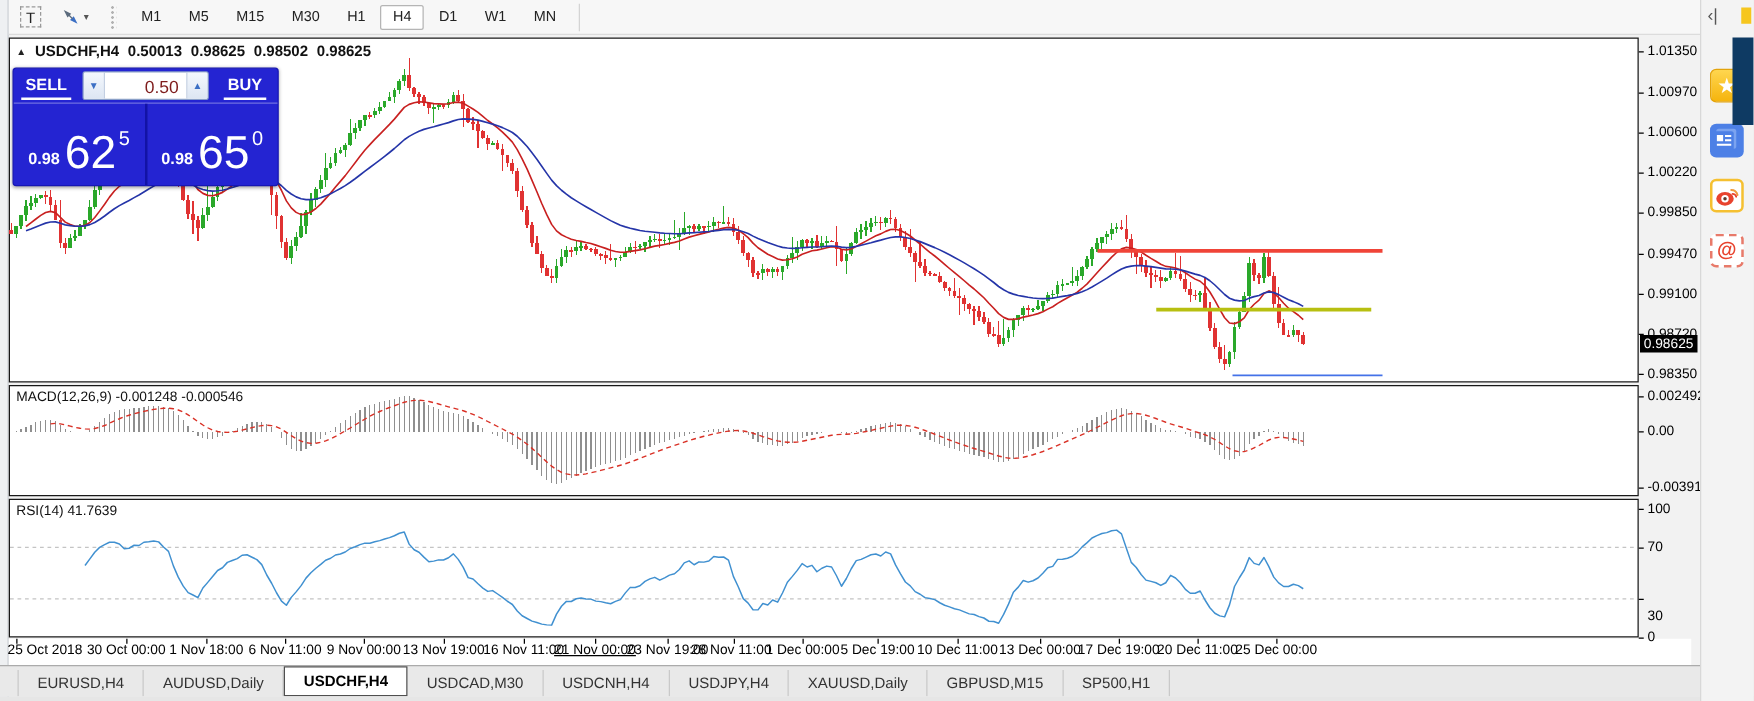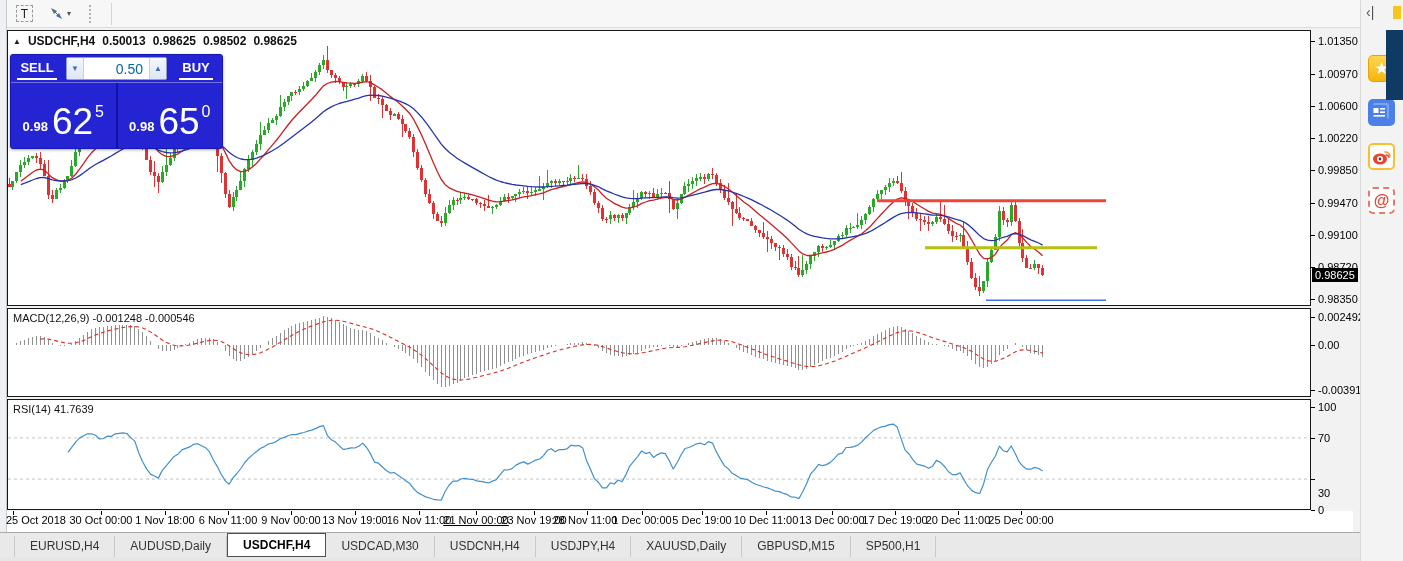--- a/index.html
+++ b/index.html
@@ -45,21 +45,21 @@
   .tp-top{display:flex;height:27px;align-items:center;}
   .tp-head{flex:0 0 52px;text-align:center;font-size:13px;font-weight:bold;cursor:pointer;padding-top:3px;}
   .tp-head span{display:inline-block;border-bottom:2px solid #fff;padding:0 3px 3px;}
   .tp-vol{flex:1;display:flex;align-items:center;height:23px;background:#fff;border:1px solid #8aa0c8;
           border-radius:2px;margin:0 3px;overflow:hidden;}
   .vol-btn{width:17px;height:100%;border:none;background:linear-gradient(#f4f8fd,#dde6f3);
            color:#3b6fc4;font-size:8px;cursor:pointer;padding:0;}
   .vol-btn.dn{border-right:1px solid #c3cfe2;}
   .vol-btn.up{border-left:1px solid #c3cfe2;}
   .vol-input{flex:1;border:none;outline:none;text-align:right;font-size:14px;padding-right:6px;
-             font-family:"Liberation Sans",sans-serif;color:#0369a1;min-width:20px;}
+             font-family:"Liberation Sans",sans-serif;color:#7f1d1d;min-width:20px;}
   .tp-prices{display:flex;height:66px;border-top:1px solid rgba(255,255,255,.35);}
   .tp-price{flex:1;display:flex;align-items:flex-end;justify-content:center;padding-bottom:9px;cursor:pointer;}
   .tp-price .small{font-size:13px;font-weight:bold;margin-right:4px;margin-bottom:5px;}
   .tp-price .big{font-size:37px;line-height:34px;}
   .tp-price .sup{font-size:16px;margin-left:2px;margin-bottom:18px;}
   .tp-div{width:2px;background:#1212a6;}
 
   
   .axis-col{position:absolute;left:1311px;top:0;width:49px;height:561px;background:transparent;}
   .axis-label{position:absolute;left:7px;font-size:11px;color:#000;white-space:nowrap;}
@@ -109,20 +109,31 @@
     </button>
     <button class="tool-btn cycle">
       <svg width="15" height="15" viewBox="0 0 15 15">
         <path d="M2 2 L8 5 L5 8 Z" fill="#5b6b7d"></path>
         <path d="M13 13 L7 10 L10 7 Z" fill="#3b6fc4"></path>
         <line x1="6" y1="6" x2="9" y2="9" stroke="#5b6b7d" stroke-width="1"></line>
       </svg>
       <span class="caret">▾</span>
     </button>
     <div class="grip"></div>
+    <div class="tf-group" id="tfGroup">
+        <button class="tf-btn">M1</button>
+        <button class="tf-btn">M5</button>
+        <button class="tf-btn">M15</button>
+        <button class="tf-btn">M30</button>
+        <button class="tf-btn">H1</button>
+        <button class="tf-btn active">H4</button>
+        <button class="tf-btn">D1</button>
+        <button class="tf-btn">W1</button>
+        <button class="tf-btn">MN</button>
+      </div>
     <div class="toolbar-sep"></div>
   </div>
 
   <div class="pane price-pane"></div>
   <div class="pane macd-pane"></div>
   <div class="pane rsi-pane"></div>
   <div class="time-strip"></div>
 
   <svg id="priceSvg" class="layer" style="left:7px;top:30px;" width="1304" height="276" viewBox="7 30 1304 276">
       <line x1="9" x2="9" y1="178.19638452739417" y2="187.45793071539154" stroke="#e03232" stroke-width="1" shape-rendering="crispEdges"></line>

